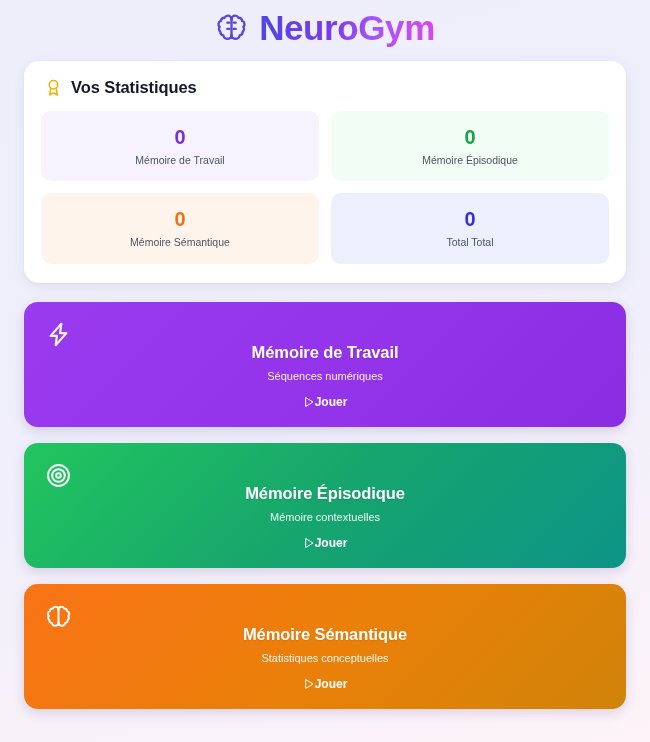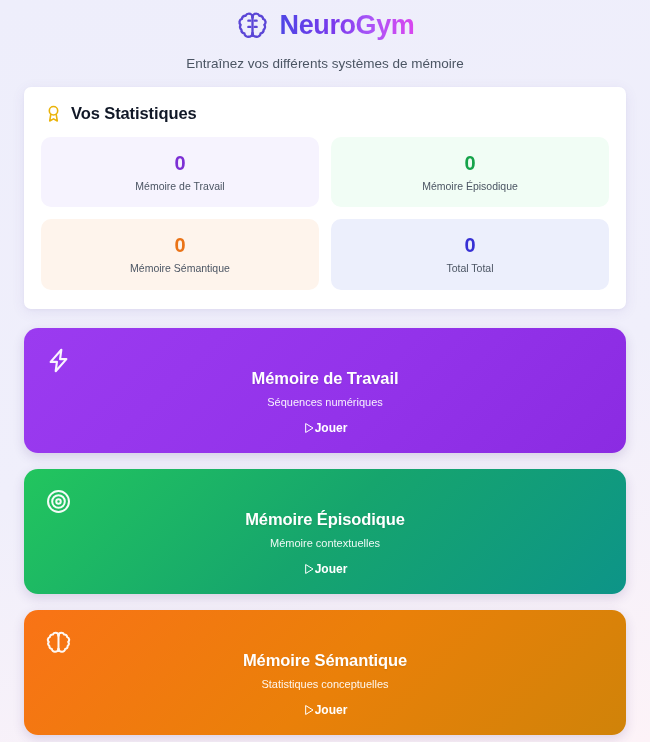--- a/index.html
+++ b/index.html
@@ -38,42 +38,42 @@
   }
 
   .brand-icon {
     width: 33px;
     height: 33px;
     display: block;
     flex: 0 0 auto;
   }
 
   .brand-title {
-    font-size: 27px;
+    font-size: 35px;
     font-weight: bold;
     letter-spacing: -0.4px;
     line-height: 1.08;
     background: linear-gradient(90deg, #4f46e5 0%, #7c3aed 42%, #a855f7 66%, #d946ef 100%);
     -webkit-background-clip: text;
     background-clip: text;
     color: transparent;
     -webkit-text-fill-color: transparent;
   }
 
   .subtitle {
     margin-top: 13px;
     font-size: 13.5px;
     color: #4b5563;
     line-height: 1.3;
   }
 
   
   .stats-card {
     background: #ffffff;
-    border-radius: 7px;
+    border-radius: 15px;
     padding: 17px 17px 19px 17px;
     box-shadow: 0 3px 14px rgba(90, 70, 160, 0.09), 0 1px 3px rgba(90, 70, 160, 0.05);
     margin-bottom: 19px;
   }
 
   .stats-head {
     display: flex;
     align-items: center;
     gap: 8px;
     margin-bottom: 14px;
@@ -223,21 +223,20 @@
       <span class="brand-icon-wrap">
         <svg class="brand-icon" viewBox="0 0 24 24" fill="none" stroke="#5b46d6" stroke-width="1.7" stroke-linecap="round" stroke-linejoin="round" aria-hidden="true">
           <path d="M12 4.5v15"></path>
           <path d="M12 6a2.6 2.6 0 0 0-2.6-2.6c-1.1 0-2 .6-2.4 1.5A2.4 2.4 0 0 0 4.3 7.2a2.5 2.5 0 0 0-.9 4.3 2.6 2.6 0 0 0 .5 3.6 2.5 2.5 0 0 0 2.2 2.6A2.6 2.6 0 0 0 9 20.2c1.6 0 3-1.1 3-2.6"></path>
           <path d="M12 6a2.6 2.6 0 0 1 2.6-2.6c1.1 0 2 .6 2.4 1.5a2.4 2.4 0 0 1 2.7 2.3 2.5 2.5 0 0 1 .9 4.3 2.6 2.6 0 0 1-.5 3.6 2.5 2.5 0 0 1-2.2 2.6A2.6 2.6 0 0 1 15 20.2c-1.6 0-3-1.1-3-2.6"></path>
           <path d="M9 8.5h1.4M9 13h1.4M13.6 8.5H15M13.6 13H15"></path>
         </svg>
       </span>
       <span class="brand-title">NeuroGym</span>
     </div>
-    <div class="subtitle">Entraînez vos différents systèmes de mémoire</div>
   </div>
 
   <div class="stats-card">
     <div class="stats-head">
       <span>
         <svg class="medal-icon" viewBox="0 0 24 24" fill="none" stroke="#eab308" stroke-width="2" stroke-linecap="round" stroke-linejoin="round" aria-hidden="true">
           <circle cx="12" cy="8.5" r="5.3"></circle>
           <path d="M8.6 13.2 7.2 21.4l4.8-2.6 4.8 2.6-1.4-8.2"></path>
         </svg>
       </span>

